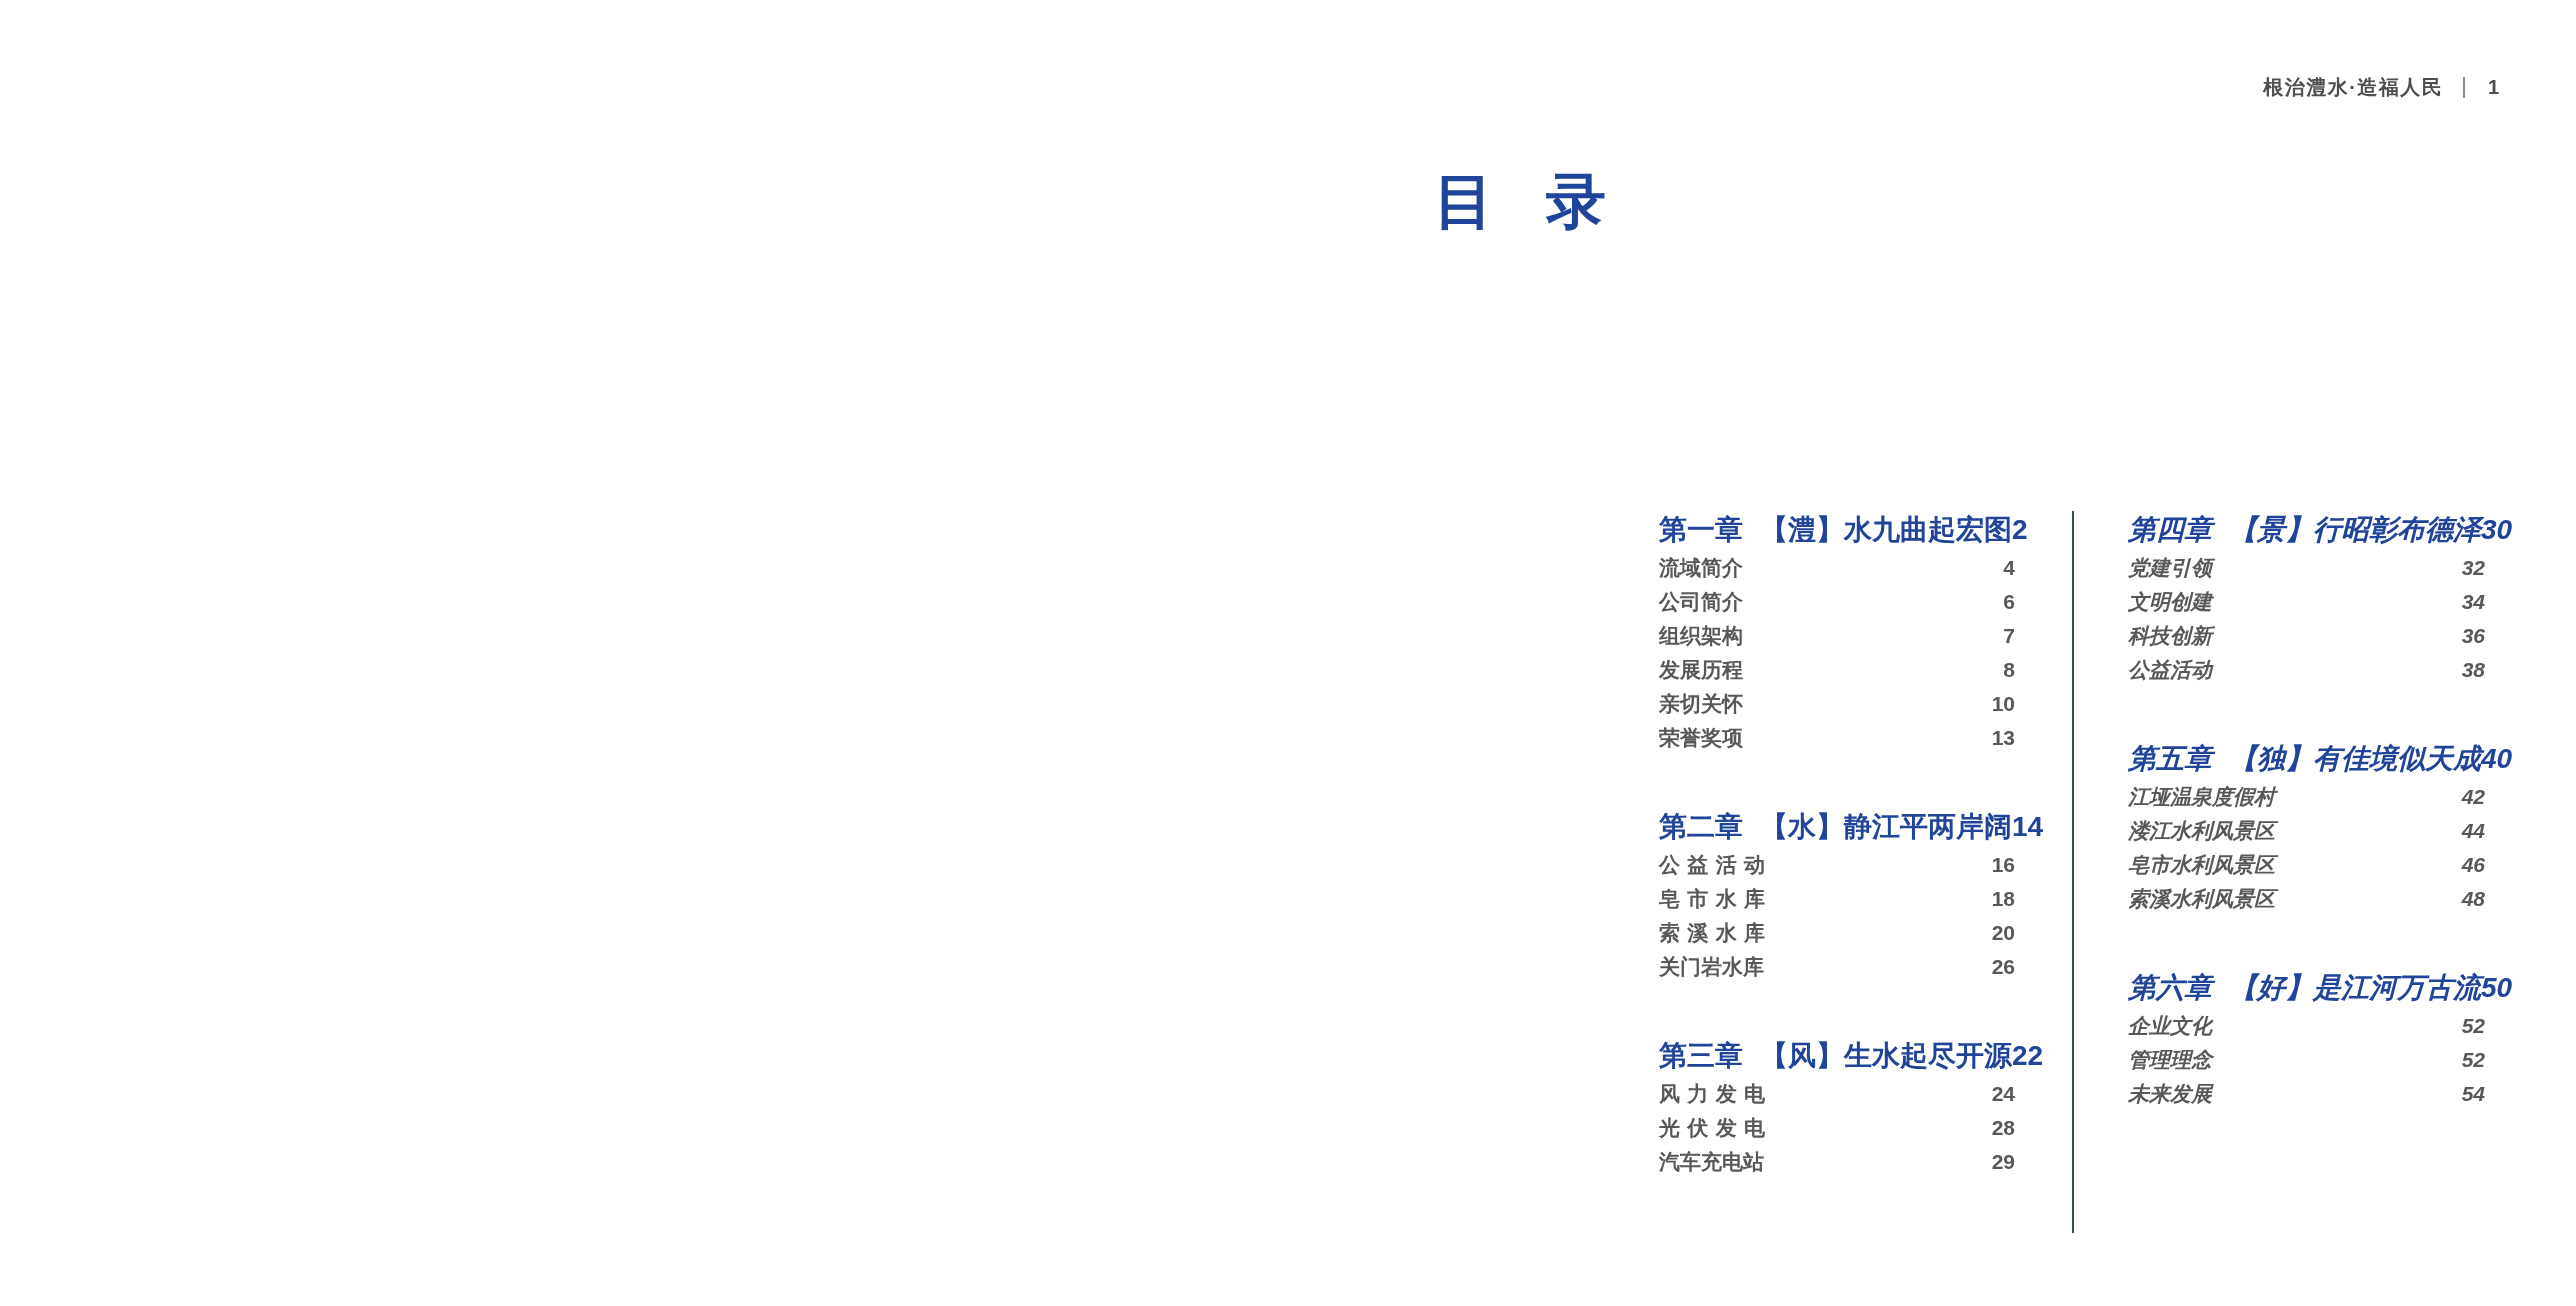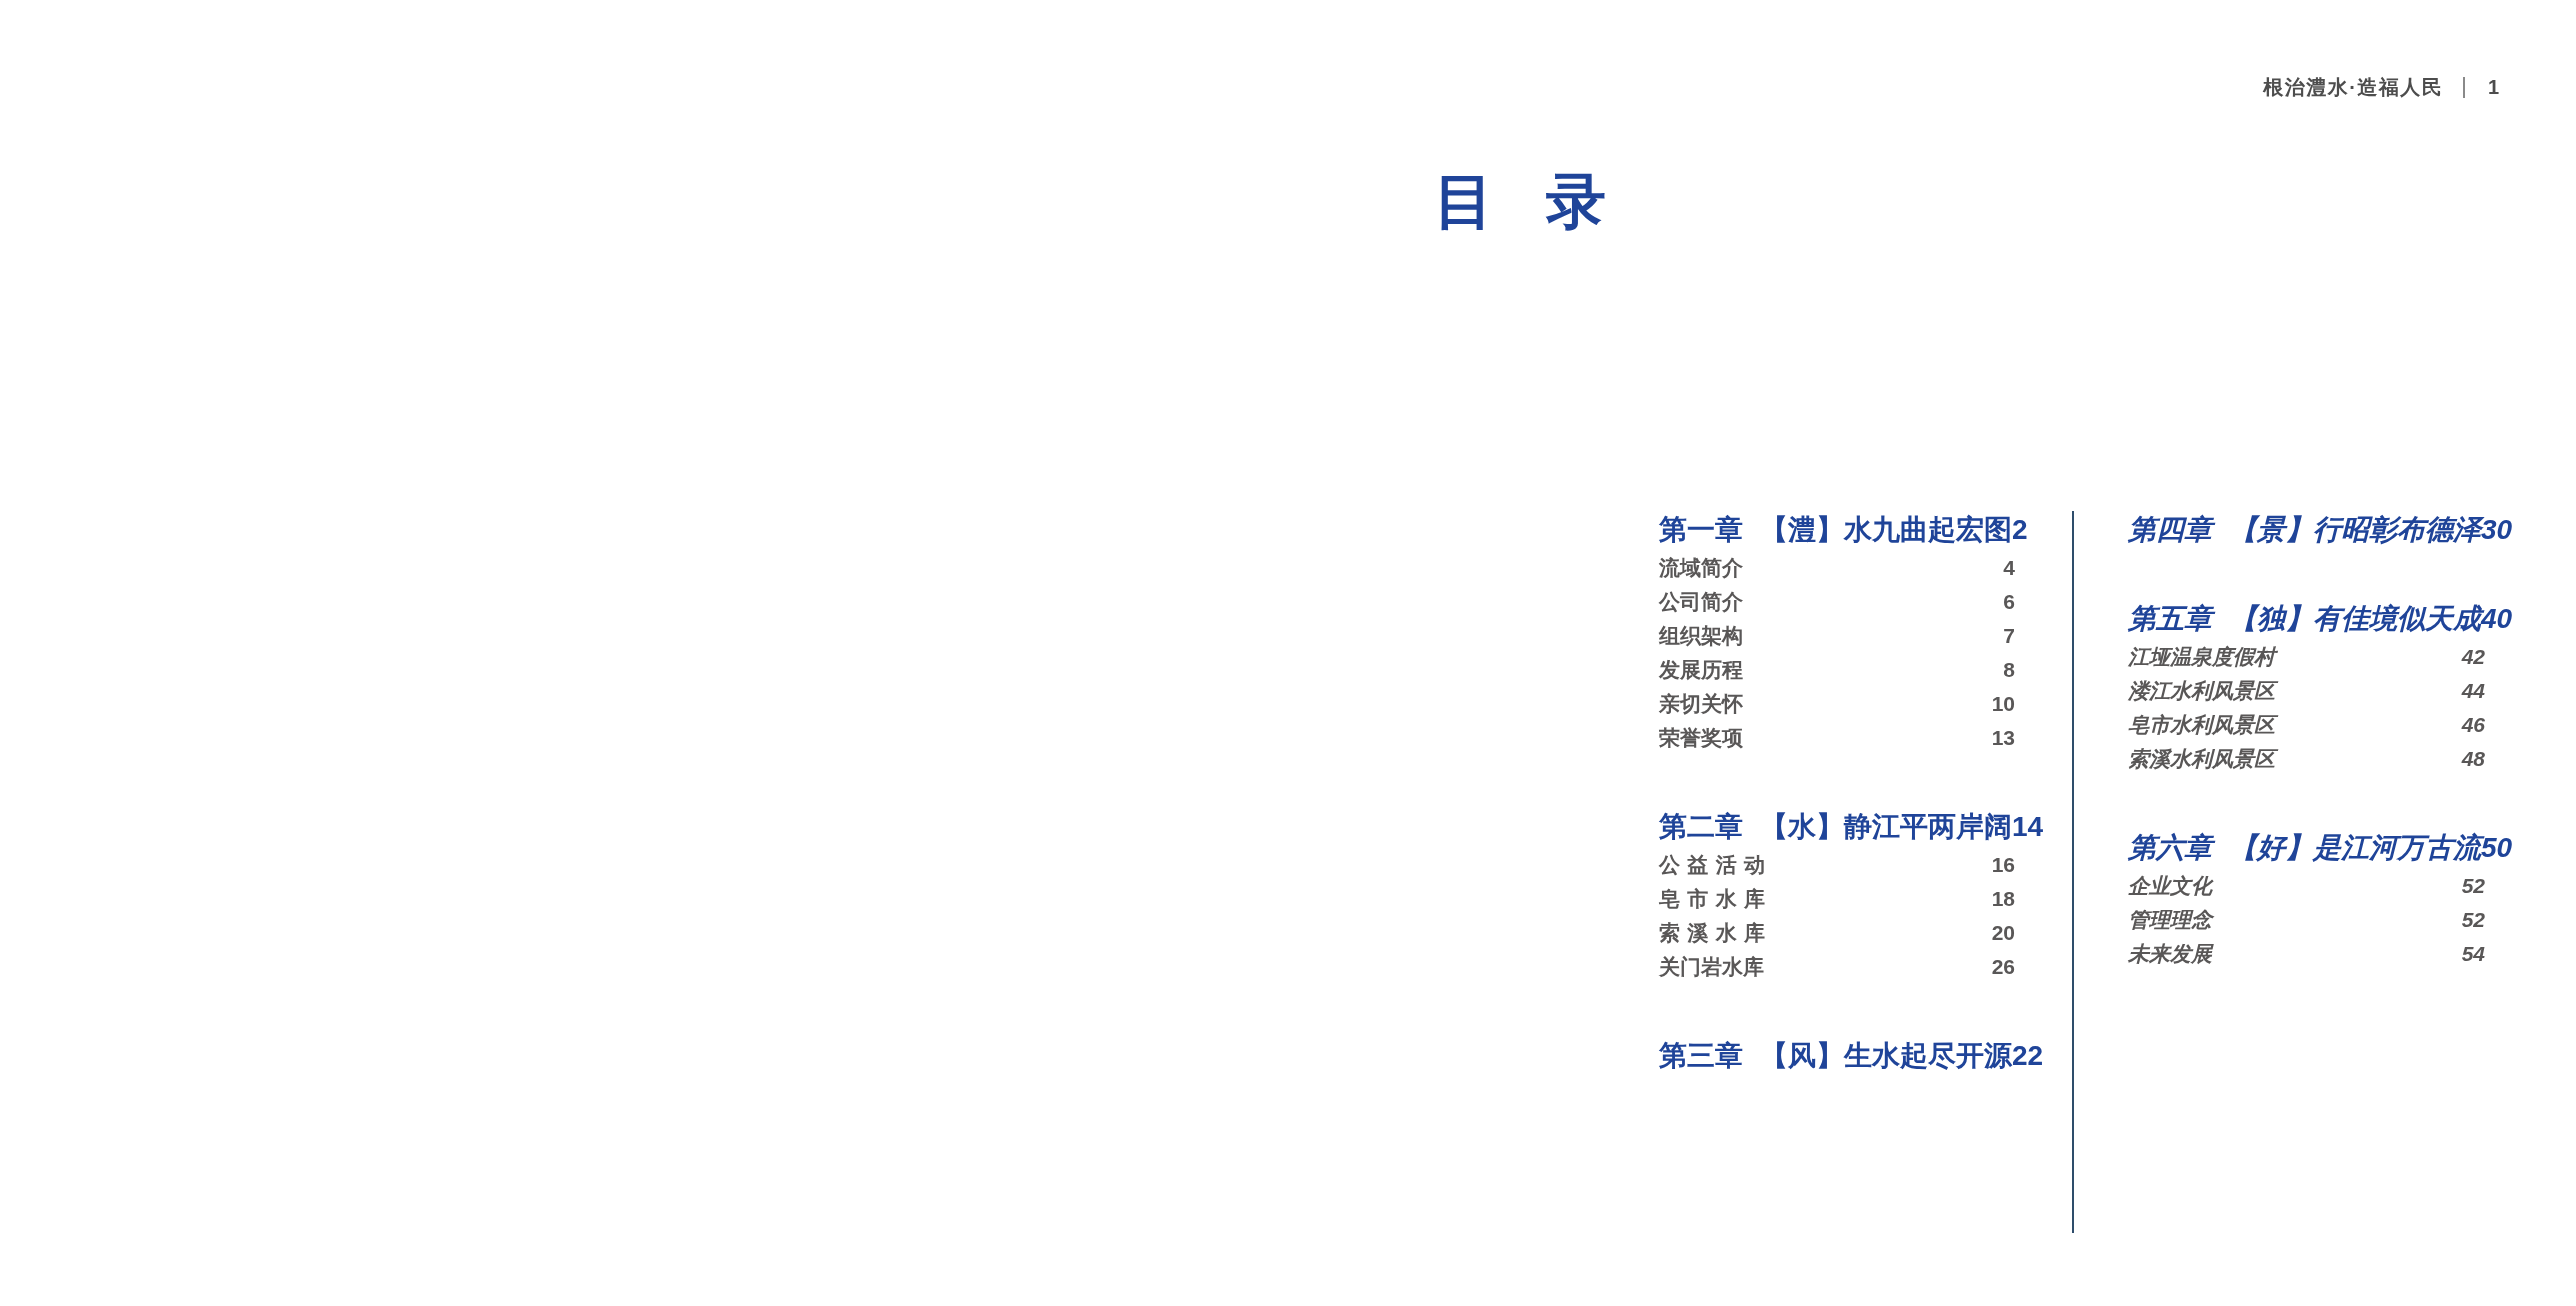--- a/index.html
+++ b/index.html
@@ -178,32 +178,64 @@
       </div>
     </div>
   </div>
 
   <div class="toc-section">
     <div class="ch-row">
       <span class="ch-label">第三章</span>
       <span class="ch-title">【风】生水起尽开源</span>
       <span class="ch-page">22</span>
     </div>
+    <div class="items">
+      <div class="item">
+        <span class="item-title justify5">风力发电</span>
+        <span class="item-page">24</span>
+      </div>
+      <div class="item">
+        <span class="item-title justify5">光伏发电</span>
+        <span class="item-page">28</span>
+      </div>
+      <div class="item">
+        <span class="item-title">汽车充电站</span>
+        <span class="item-page">29</span>
+      </div>
+    </div>
   </div>
 
 </div>
 
 <div class="toc-col right">
 
   <div class="toc-section">
     <div class="ch-row">
       <span class="ch-label">第四章</span>
       <span class="ch-title">【景】行昭彰布德泽</span>
       <span class="ch-page">30</span>
     </div>
+    <div class="items">
+      <div class="item">
+        <span class="item-title">党建引领</span>
+        <span class="item-page">32</span>
+      </div>
+      <div class="item">
+        <span class="item-title">文明创建</span>
+        <span class="item-page">34</span>
+      </div>
+      <div class="item">
+        <span class="item-title">科技创新</span>
+        <span class="item-page">36</span>
+      </div>
+      <div class="item">
+        <span class="item-title">公益活动</span>
+        <span class="item-page">38</span>
+      </div>
+    </div>
   </div>
 
   <div class="toc-section">
     <div class="ch-row">
       <span class="ch-label">第五章</span>
       <span class="ch-title">【独】有佳境似天成</span>
       <span class="ch-page">40</span>
     </div>
     <div class="items">
       <div class="item">

